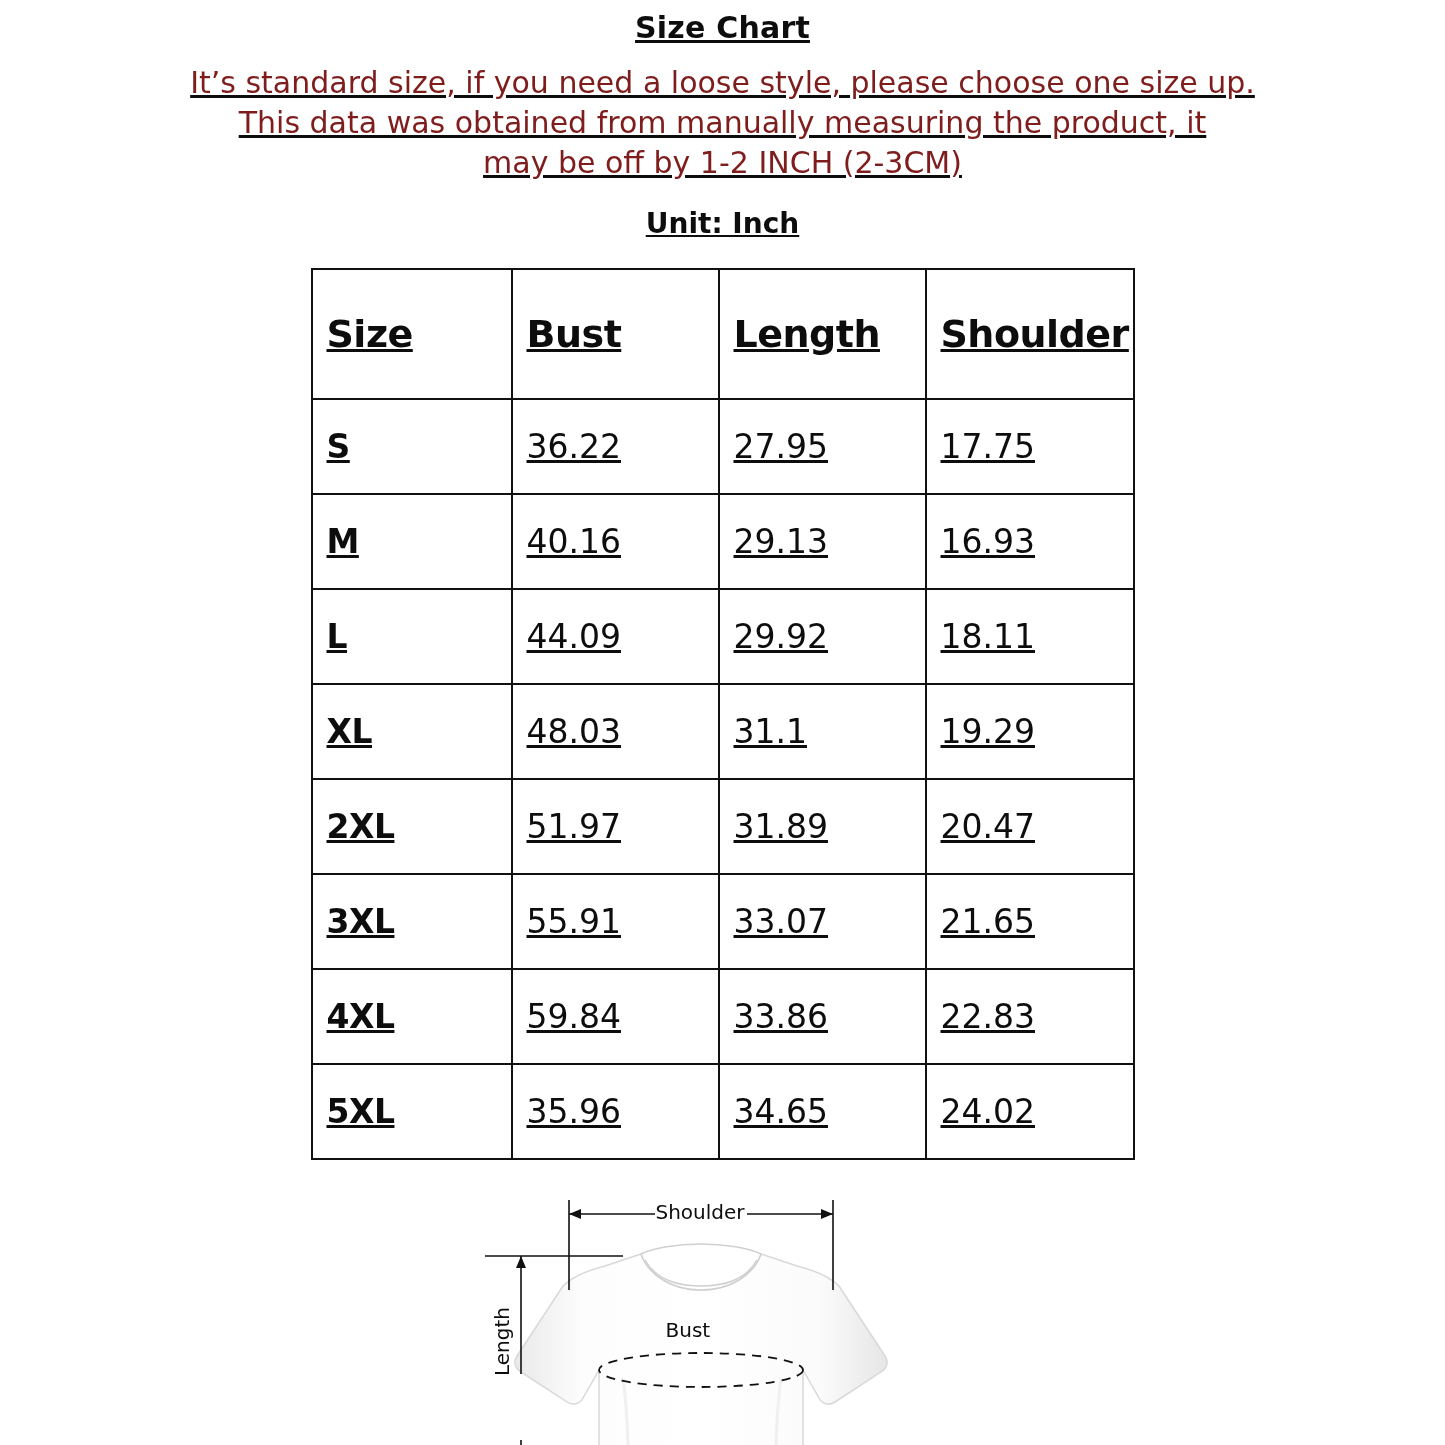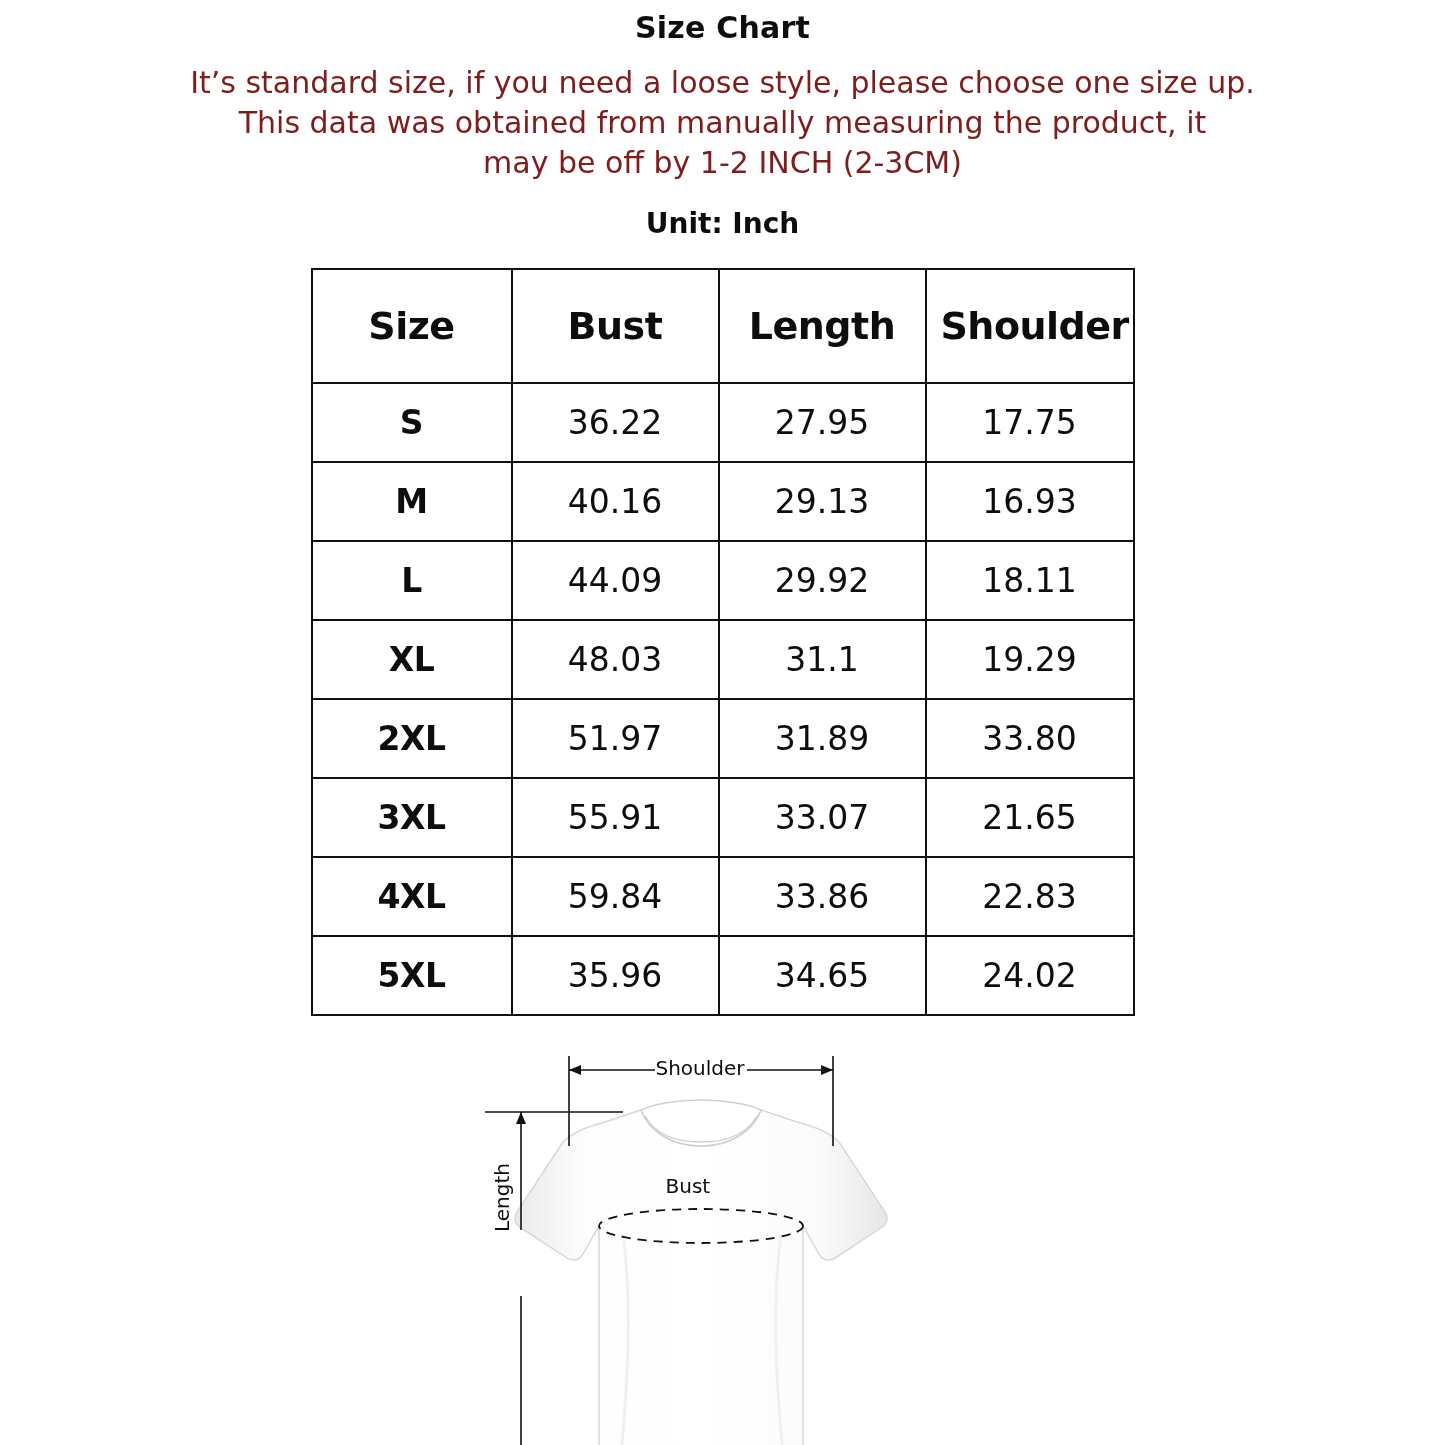--- a/index.html
+++ b/index.html
@@ -15,20 +15,21 @@
     overflow: hidden;
     position: relative;
   }
   .page {
     width: 1445px;
     height: 1445px;
     position: relative;
     display: flex;
     flex-direction: column;
     align-items: center;
+    text-decoration: underline;
   }
   .title {
     font-size: 30px;
     font-weight: bold;
     margin-top: 10px;
     letter-spacing: 0.2px;
   }
   .intro {
     margin-top: 18px;
     font-size: 30px;
@@ -44,22 +45,22 @@
     font-weight: bold;
   }
   table.size-table {
     margin-top: 28px;
     border-collapse: collapse;
     width: 822px;
     table-layout: fixed;
   }
   table.size-table td, table.size-table th {
     border: 2px solid #111;
-    padding: 8px 14px;
-    text-align: center;
+    padding: 16px 14px;
+    text-align: left;
     vertical-align: middle;
   }
   table.size-table thead th {
     height: 96px;
     font-size: 38px;
     font-weight: 900;
     letter-spacing: -0.5px;
   }
   table.size-table tbody td {
     height: 61px;
@@ -144,21 +145,21 @@
       <tr>
         <td class="size-cell">XL</td>
         <td>48.03</td>
         <td>31.1</td>
         <td>19.29</td>
       </tr>
       <tr>
         <td class="size-cell">2XL</td>
         <td>51.97</td>
         <td>31.89</td>
-        <td>33.80</td>
+        <td>20.47</td>
       </tr>
       <tr>
         <td class="size-cell">3XL</td>
         <td>55.91</td>
         <td>33.07</td>
         <td>21.65</td>
       </tr>
       <tr>
         <td class="size-cell">4XL</td>
         <td>59.84</td>

